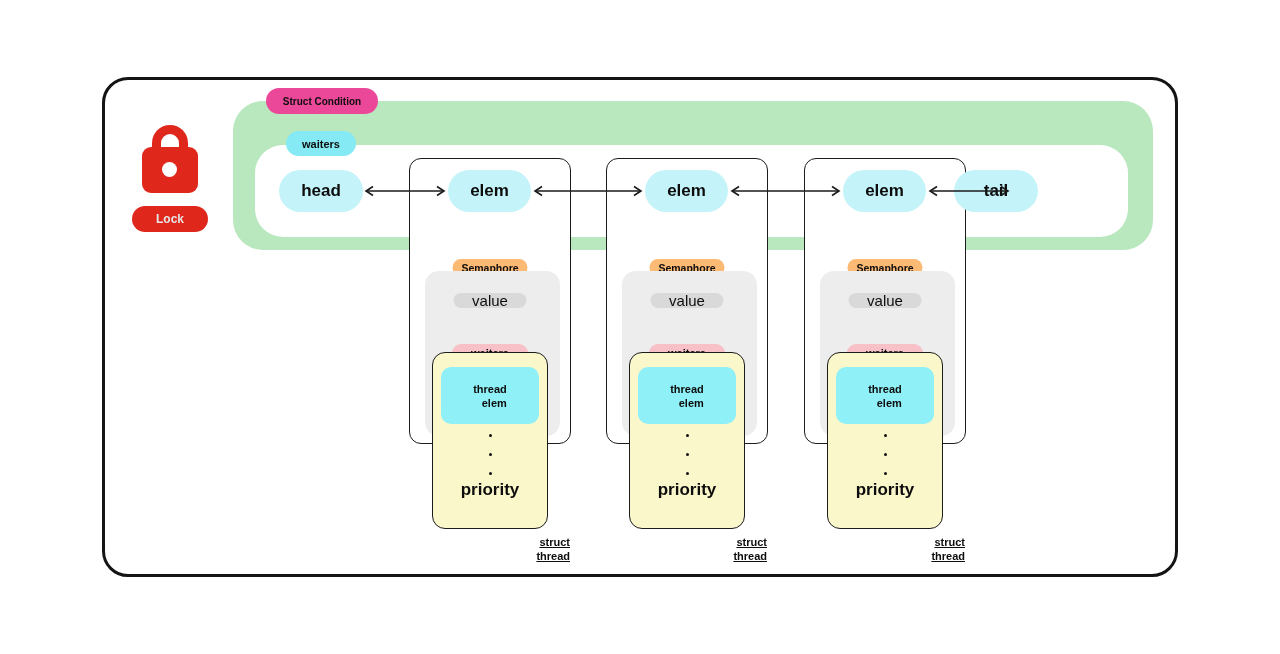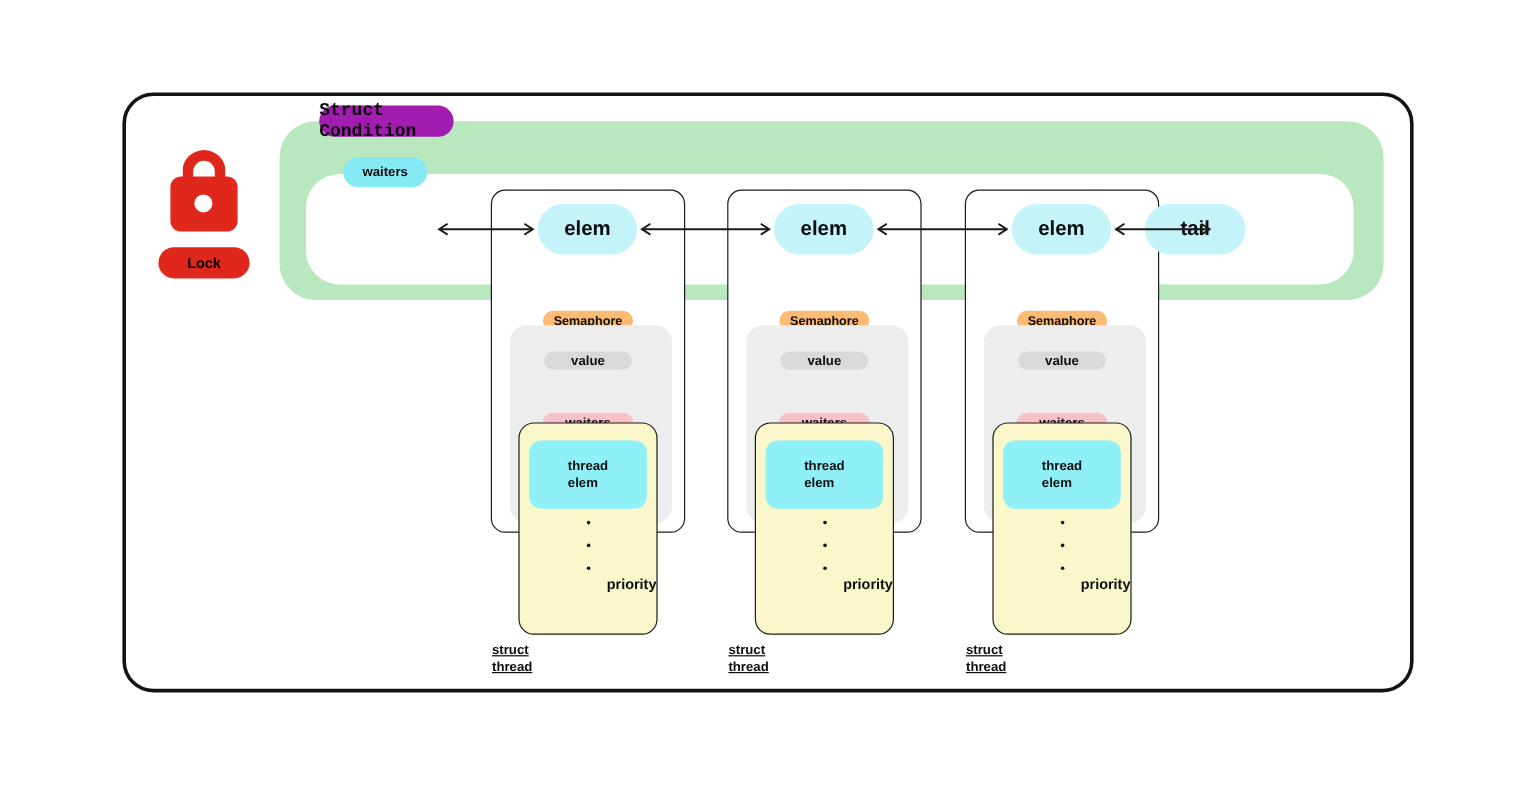--- a/index.html
+++ b/index.html
@@ -10,21 +10,21 @@
   }
   .canvas {
     position: relative;
     width: 1280px;
     height: 654px;
     background: #ffffff;
     overflow: hidden;
   }
   .abs { position: absolute; }
   .flexc { display: flex; align-items: center; justify-content: center; }
-  .pre { white-space: pre-line; text-align: left; }
+  .pre { white-space: pre-line; text-align: right; }
 
   
   .outer-box {
     left: 102px; top: 77px; width: 1076px; height: 500px;
     border: 3px solid #141414; border-radius: 26px; background: #fff;
   }
 
   
   .lock-shackle {
     left: 152px; top: 125px; width: 36px; height: 30px;
@@ -35,32 +35,32 @@
     left: 142px; top: 147px; width: 56px; height: 46px;
     background: #e0271c; border-radius: 9px;
   }
   .lock-hole {
     left: 162px; top: 162px; width: 15px; height: 15px;
     background: #ffffff; border-radius: 50%;
   }
   .lock-pill {
     left: 132px; top: 206px; width: 76px; height: 26px;
     background: #e0271c; border-radius: 13px;
-    color: #000000; font-size: 12px; font-weight: 700;
+    color: #e5e5e5; font-size: 12px; font-weight: 700;
   }
 
   
   .green-panel {
     left: 233px; top: 101px; width: 920px; height: 149px;
     background: #b9e7be; border-radius: 30px;
   }
   .sc-badge {
     left: 266px; top: 88px; width: 112px; height: 26px;
-    background: #a21caf; border-radius: 13px;
-    font-size: 15px; font-weight: 700; font-family: Liberation Mono, monospace;
+    background: #ec4899; border-radius: 13px;
+    font-size: 10px; font-weight: 700;
   }
   .white-panel {
     left: 255px; top: 145px; width: 873px; height: 92px;
     background: #ffffff; border-radius: 28px;
   }
   .cw-badge {
     left: 286px; top: 131px; width: 70px; height: 25px;
     background: #85eaf3; border-radius: 12.5px;
     font-size: 11px; font-weight: 700;
   }
@@ -82,21 +82,21 @@
     font-size: 10.5px; font-weight: 700;
   }
   .gray-panel {
     left: 15px; top: 112px; width: 135px; height: 165px;
     background: #ededed; border-radius: 14px;
   }
   .value-box {
     left: 50%; transform: translateX(-50%);
     top: 134px; width: 73px; height: 15px;
     background: #d9d9d9; border-radius: 10px;
-    font-size: 11px; font-weight: 700;
+    font-size: 15px; font-weight: 400;
   }
   .waiters-pink-badge {
     left: 50%; transform: translateX(-50%);
     top: 185px; width: 76px; height: 18px;
     background: #f8c0c7; border-radius: 9px;
     font-size: 11px; font-weight: 700;
   }
   .yellow-panel {
     left: 22px; top: 193px; width: 116px; height: 177px;
     background: #faf7cb;
@@ -108,21 +108,21 @@
     background: #8ff0f8; border-radius: 10px;
     font-size: 11px; font-weight: 700; line-height: 14px;
   }
   .dot {
     left: 50%; margin-left: -1.5px; width: 3px; height: 3px;
     background: #111; border-radius: 50%;
   }
   .d1 { top: 81px; } .d2 { top: 100px; } .d3 { top: 119px; }
   .priority-label {
     left: 0; top: 127px; width: 100%;
-    font-size: 12px; font-weight: 700; text-align: right;
+    font-size: 17px; font-weight: 700; text-align: center;
   }
   .caption {
     left: 0; top: 376px; width: 100%;
     font-size: 11px; font-weight: 700; line-height: 14px; text-decoration: underline;
   }
 
   
   .node-pill {
     top: 170px; height: 42px;
     background: #c4f4f9; border-radius: 21px;
@@ -199,20 +199,21 @@
 elem</div>
       <div class="abs dot d1"></div>
       <div class="abs dot d2"></div>
       <div class="abs dot d3"></div>
       <div class="abs priority-label">priority</div>
     </div>
     <div class="abs pre caption">struct
 thread</div>
   </div>
 
+  <div class="abs flexc node-pill n-head">head</div>
   <div class="abs flexc node-pill n-elem1">elem</div>
   <div class="abs flexc node-pill n-elem2">elem</div>
   <div class="abs flexc node-pill n-elem3">elem</div>
   <div class="abs flexc node-pill n-tail">tail</div>
 
   <svg class="abs arrow-layer" width="1280" height="654" viewBox="0 0 1280 654">
     <g stroke="#1a1a1a" stroke-width="1.6" fill="none">
       <line x1="366" y1="191" x2="444" y2="191"></line>
       <polyline points="373,186.5 366,191 373,195.5"></polyline>
       <polyline points="437,186.5 444,191 437,195.5"></polyline>

